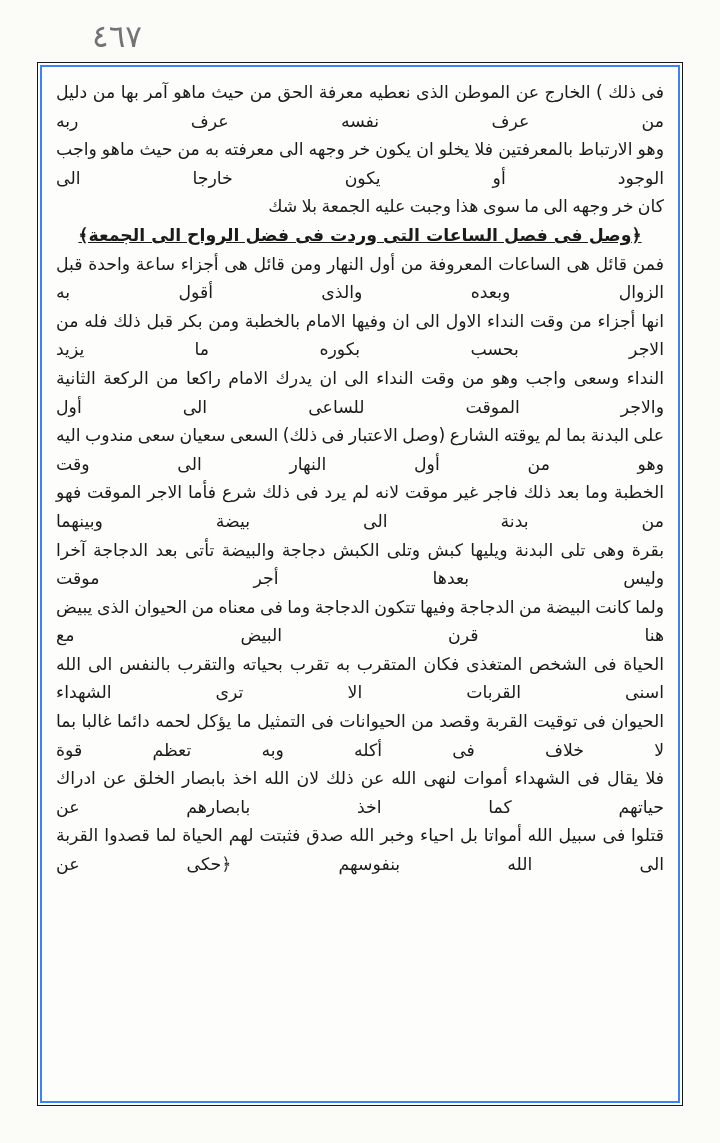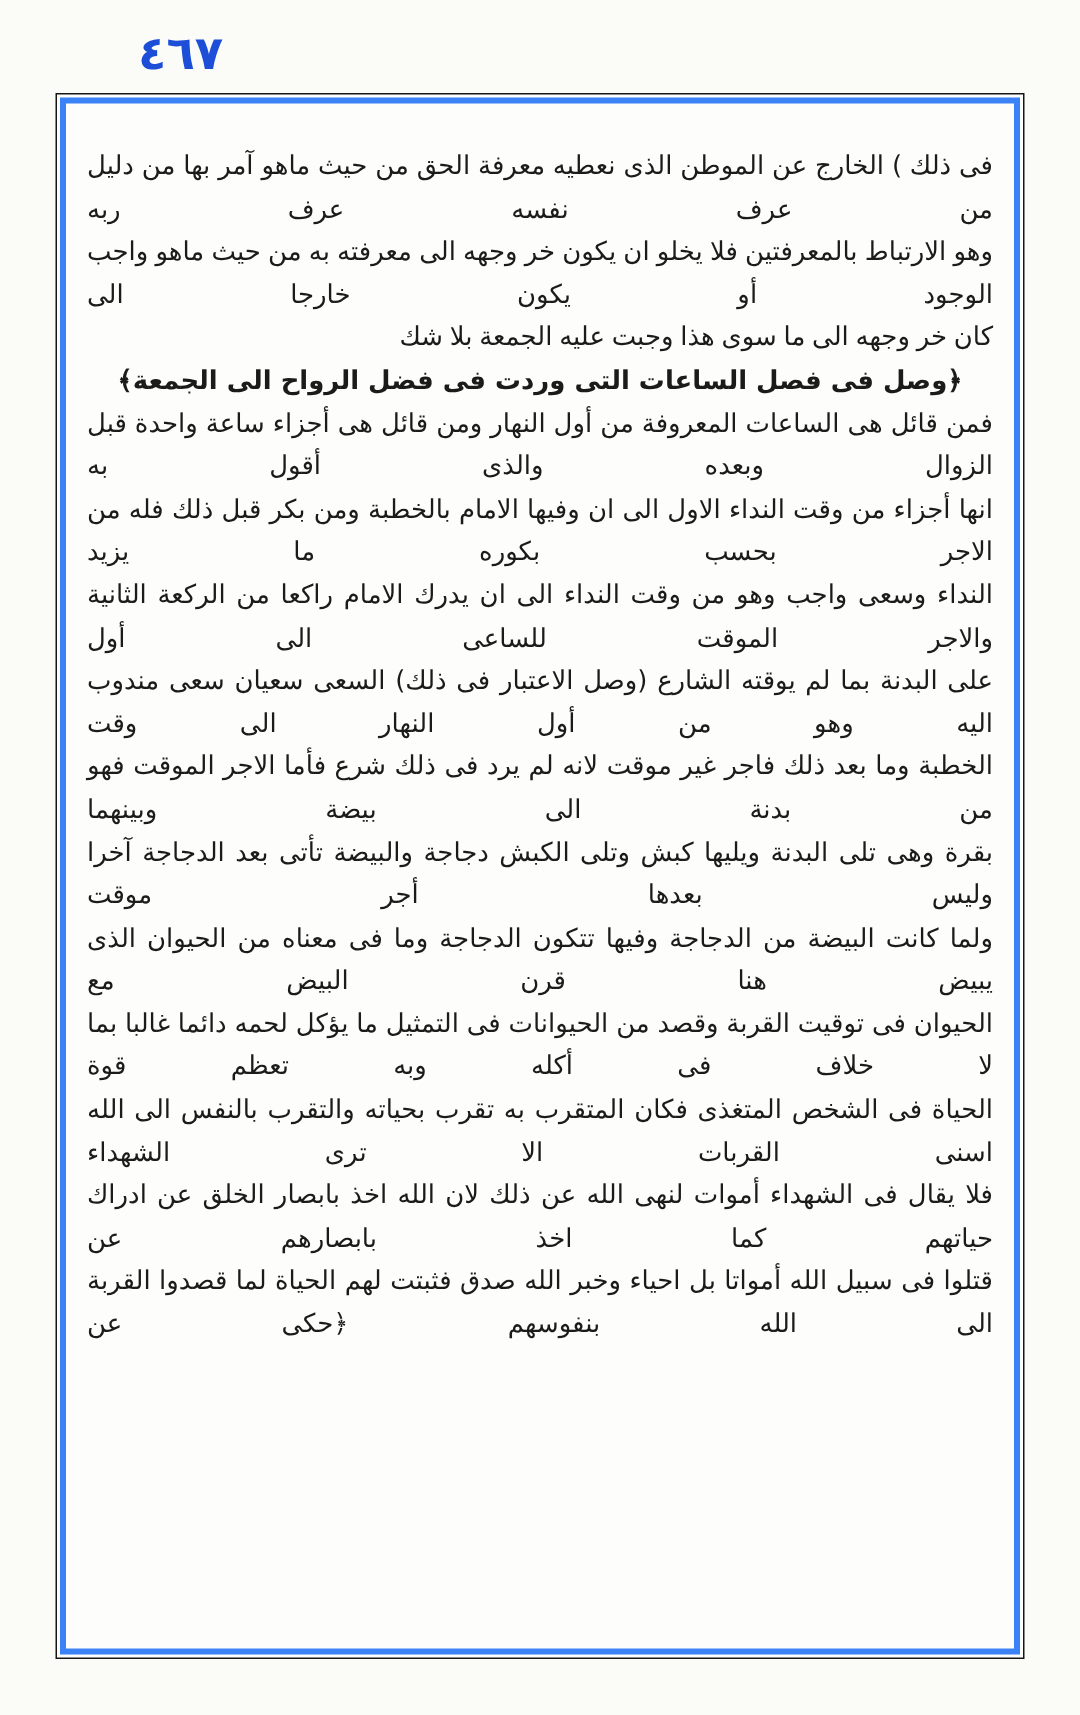--- a/index.html
+++ b/index.html
@@ -13,62 +13,63 @@
     background: #fbfbf8;
     font-family: "DejaVu Sans", sans-serif;
     color: #1b1b1b;
     overflow: hidden;
   }
   .page-number {
     position: absolute;
     top: 18px;
     left: 92px;
     font-size: 31px;
-    font-weight: bold;
-    color: #1d4ed8;
+    font-weight: normal;
+    color: #737373;
     letter-spacing: 1px;
     direction: rtl;
   }
   .frame {
     position: absolute;
     left: 37px;
     top: 62px;
     width: 646px;
     height: 1044px;
     border: 1.5px solid #161616;
     box-sizing: border-box;
     padding: 2px;
     background: #fdfdfb;
   }
   .frame-inner {
     width: 100%;
     height: 100%;
-    border: 4px solid #3b82f6;
+    border: 2px solid #3b82f6;
     box-sizing: border-box;
-    padding: 28px 14px 6px 14px;
+    padding: 11px 14px 6px 14px;
     overflow: hidden;
   }
   .text-body {
     direction: rtl;
     font-size: 17.3px;
     line-height: 28.6px;
   }
   .line {
     text-align: justify;
     text-align-last: justify;
     white-space: normal;
     word-spacing: -1px;
   }
   .line--end {
     text-align-last: right;
   }
   .heading {
     text-align: right;
     text-align-last: center;
     font-weight: bold;
+    text-decoration: underline;
   }
 </style>
 </head>
 <body>
 
 <div class="page-number">٤٦٧</div>
 
 <div class="frame">
   <div class="frame-inner">
     <div class="text-body" id="text-body">
@@ -76,19 +77,19 @@
         <div class="line">وهو الارتباط بالمعرفتين فلا يخلو ان يكون خر وجهه الى معرفته به من حيث ماهو واجب الوجود أو يكون خارجا الى</div>
         <div class="line line--end">كان خر وجهه الى ما سوى هذا وجبت عليه الجمعة بلا شك</div>
         <div class="heading">﴿وصل فى فصل الساعات التى وردت فى فضل الرواح الى الجمعة﴾</div>
         <div class="line">فمن قائل هى الساعات المعروفة من أول النهار ومن قائل هى أجزاء ساعة واحدة قبل الزوال وبعده والذى أقول به</div>
         <div class="line">انها أجزاء من وقت النداء الاول الى ان وفيها الامام بالخطبة ومن بكر قبل ذلك فله من الاجر بحسب بكوره ما يزيد</div>
         <div class="line">النداء وسعى واجب وهو من وقت النداء الى ان يدرك الامام راكعا من الركعة الثانية والاجر الموقت للساعى الى أول</div>
         <div class="line">على البدنة بما لم يوقته الشارع (وصل الاعتبار فى ذلك) السعى سعيان سعى مندوب اليه وهو من أول النهار الى وقت</div>
         <div class="line">الخطبة وما بعد ذلك فاجر غير موقت لانه لم يرد فى ذلك شرع فأما الاجر الموقت فهو من بدنة الى بيضة وبينهما</div>
         <div class="line">بقرة وهى تلى البدنة ويليها كبش وتلى الكبش دجاجة والبيضة تأتى بعد الدجاجة آخرا وليس بعدها أجر موقت</div>
         <div class="line">ولما كانت البيضة من الدجاجة وفيها تتكون الدجاجة وما فى معناه من الحيوان الذى يبيض هنا قرن البيض مع</div>
+        <div class="line">الحياة فى الشخص المتغذى فكان المتقرب به تقرب بحياته والتقرب بالنفس الى الله اسنى القربات الا ترى الشهداء</div>
         <div class="line">الحيوان فى توقيت القربة وقصد من الحيوانات فى التمثيل ما يؤكل لحمه دائما غالبا بما لا خلاف فى أكله وبه تعظم قوة</div>
-        <div class="line">الحياة فى الشخص المتغذى فكان المتقرب به تقرب بحياته والتقرب بالنفس الى الله اسنى القربات الا ترى الشهداء</div>
         <div class="line">فلا يقال فى الشهداء أموات لنهى الله عن ذلك لان الله اخذ بابصار الخلق عن ادراك حياتهم كما اخذ بابصارهم عن</div>
         <div class="line">قتلوا فى سبيل الله أمواتا بل احياء وخبر الله صدق فثبتت لهم الحياة لما قصدوا القربة الى الله بنفوسهم ﴿حكى عن</div>
       </div>
   </div>
 </div>
 
 </body></html>

